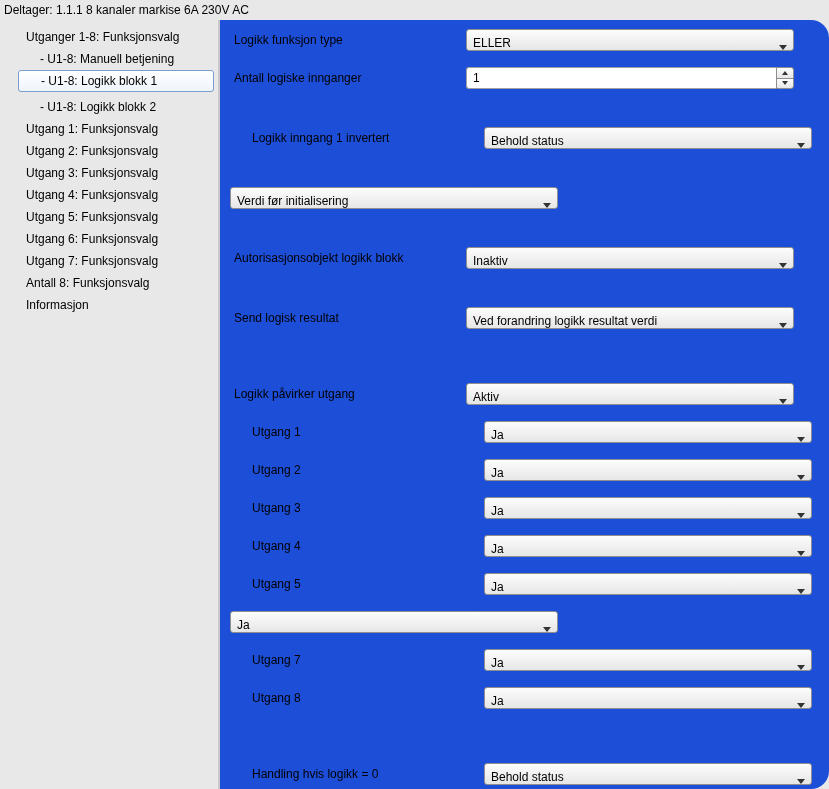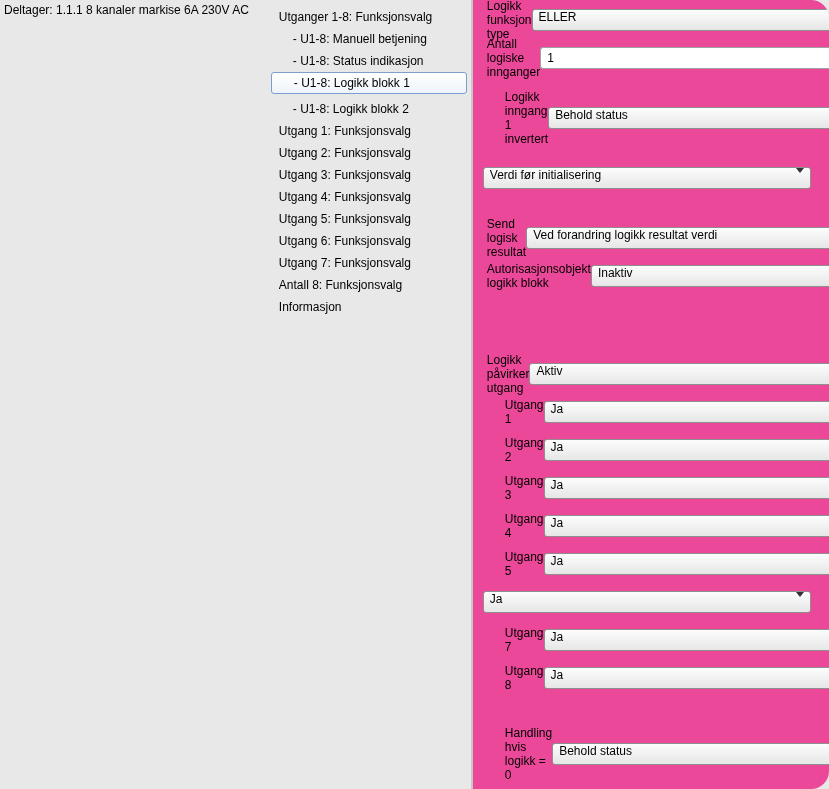--- a/index.html
+++ b/index.html
@@ -10,21 +10,21 @@
     font-family: "Segoe UI", Tahoma, sans-serif;
     font-size: 12px;
     background: #e8e8e8;
     color: #000;
     overflow: hidden;
   }
   .window {
     width: 829px;
     height: 789px;
     display: flex;
-    flex-direction: row;
+    flex-direction: column;
   }
   .titlebar {
     padding: 3px 4px;
     font-size: 12px;
     color: #000;
   }
   .body {
     flex: 1;
     display: flex;
     overflow: hidden;
@@ -49,21 +49,21 @@
   .tree-sub.selected {
     margin: 0 4px 4px 18px;
     padding: 1px 0 1px 22px;
     border: 1px solid #7a9fcf;
     border-radius: 3px;
     background: linear-gradient(#ffffff,#eef4fb);
     line-height: 18px;
   }
   .main {
     flex: 1;
-    background: #ec4899;
+    background: #1d4ed8;
     padding: 8px 16px 8px 10px;
     overflow-y: auto;
   }
   .row {
     display: flex;
     align-items: center;
     height: 24px;
     margin-bottom: 14px;
   }
   .row.tall { margin-bottom: 36px; }
@@ -77,21 +77,21 @@
     display: flex;
     align-items: center;
   }
   .select {
     width: 328px;
     height: 22px;
     border: 1px solid #8f8f8f;
     border-radius: 3px;
     background: linear-gradient(#fdfdfd,#e6e6e6);
     display: flex;
-    align-items: flex-start;
+    align-items: flex-end;
     justify-content: space-between;
     padding: 0 6px;
     box-sizing: border-box;
     font-size: 12px;
     cursor: default;
   }
   .select .caret {
     width: 0; height: 0;
     border-left: 4px solid transparent;
     border-right: 4px solid transparent;
@@ -146,21 +146,20 @@
 </head>
 <body>
 
 <div class="window">
   <div class="titlebar">Deltager: 1.1.1  8 kanaler markise 6A 230V AC</div>
   <div class="body">
 
     <div class="sidebar" id="sidebar">
         <div class="tree-item">Utganger 1-8: Funksjonsvalg</div>
         <div class="tree-sub">- U1-8: Manuell betjening</div>
-        <div class="tree-sub">- U1-8: Status indikasjon</div>
         <div class="tree-sub selected">- U1-8: Logikk blokk 1</div>
         <div class="tree-sub">- U1-8: Logikk blokk 2</div>
         <div class="tree-item">Utgang 1: Funksjonsvalg</div>
         <div class="tree-item">Utgang 2: Funksjonsvalg</div>
         <div class="tree-item">Utgang 3: Funksjonsvalg</div>
         <div class="tree-item">Utgang 4: Funksjonsvalg</div>
         <div class="tree-item">Utgang 5: Funksjonsvalg</div>
         <div class="tree-item">Utgang 6: Funksjonsvalg</div>
         <div class="tree-item">Utgang 7: Funksjonsvalg</div>
         <div class="tree-item">Antall 8: Funksjonsvalg</div>
@@ -208,35 +207,35 @@
 
       <div class="row tall">
         <div class="control">
           <div class="select">
             <span>Verdi før initialisering</span>
             <span class="caret"></span>
           </div>
         </div>
       </div>
 
+      <div class="row tall">
+        <div class="label">Autorisasjonsobjekt logikk blokk</div>
+        <div class="control">
+          <div class="select">
+            <span>Inaktiv</span>
+            <span class="caret"></span>
+          </div>
+        </div>
+      </div>
+
       <div class="row">
         <div class="label">Send logisk resultat</div>
         <div class="control">
           <div class="select">
             <span>Ved forandring logikk resultat verdi</span>
-            <span class="caret"></span>
-          </div>
-        </div>
-      </div>
-
-      <div class="row tall">
-        <div class="label">Autorisasjonsobjekt logikk blokk</div>
-        <div class="control">
-          <div class="select">
-            <span>Inaktiv</span>
             <span class="caret"></span>
           </div>
         </div>
       </div>
 
       <div class="gap-lg"></div>
 
       <div class="row">
         <div class="label">Logikk påvirker utgang</div>
         <div class="control">

